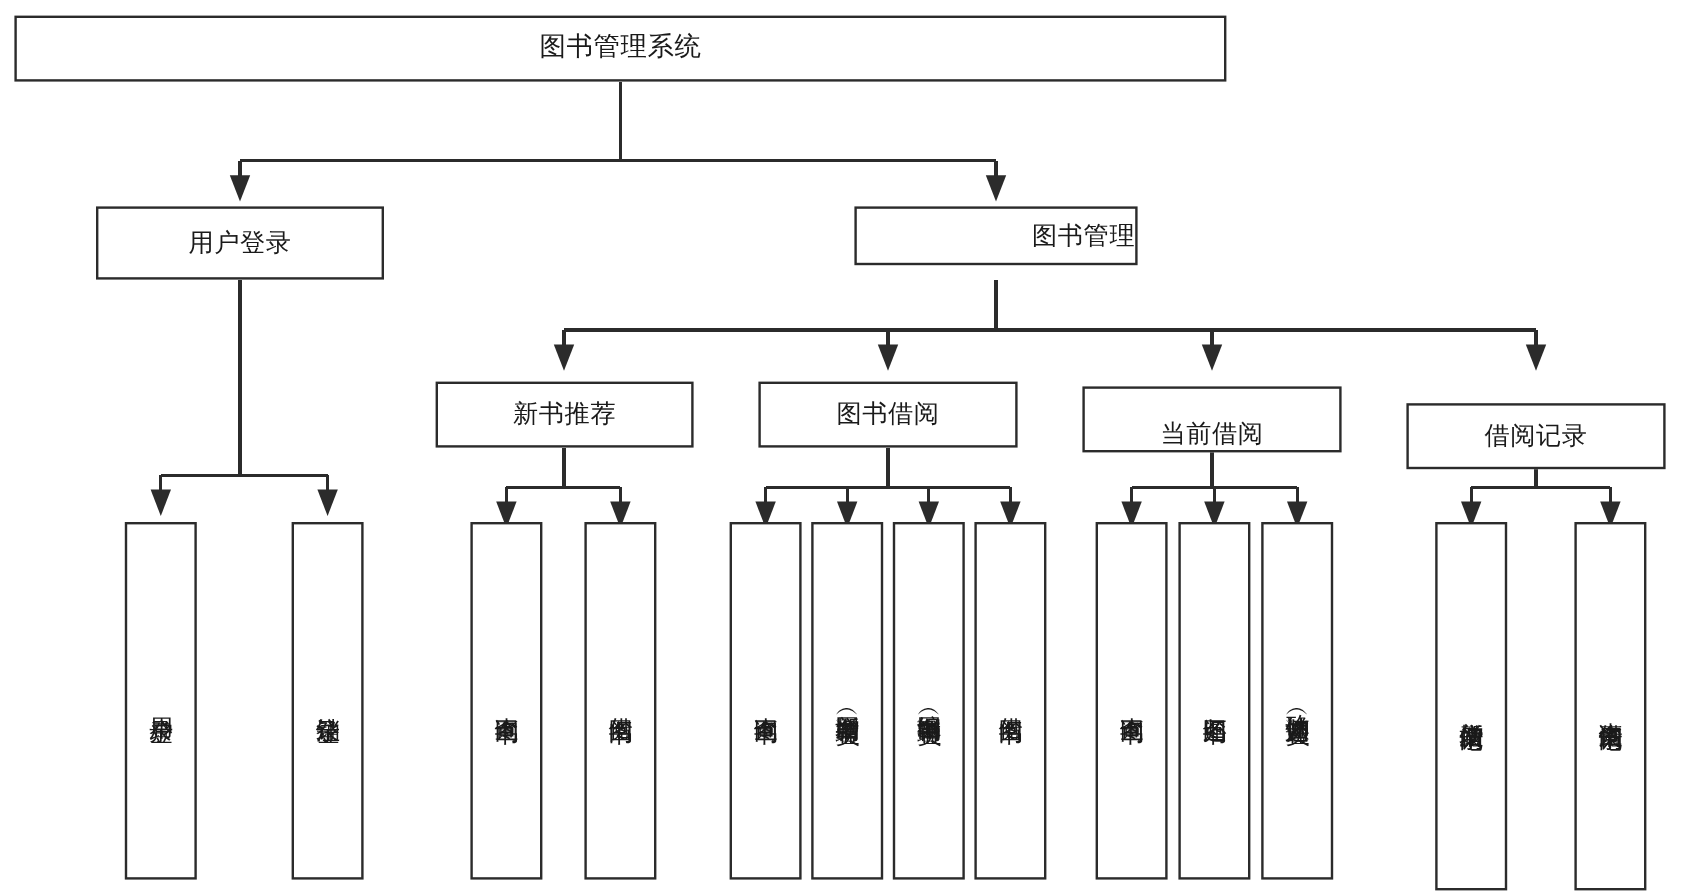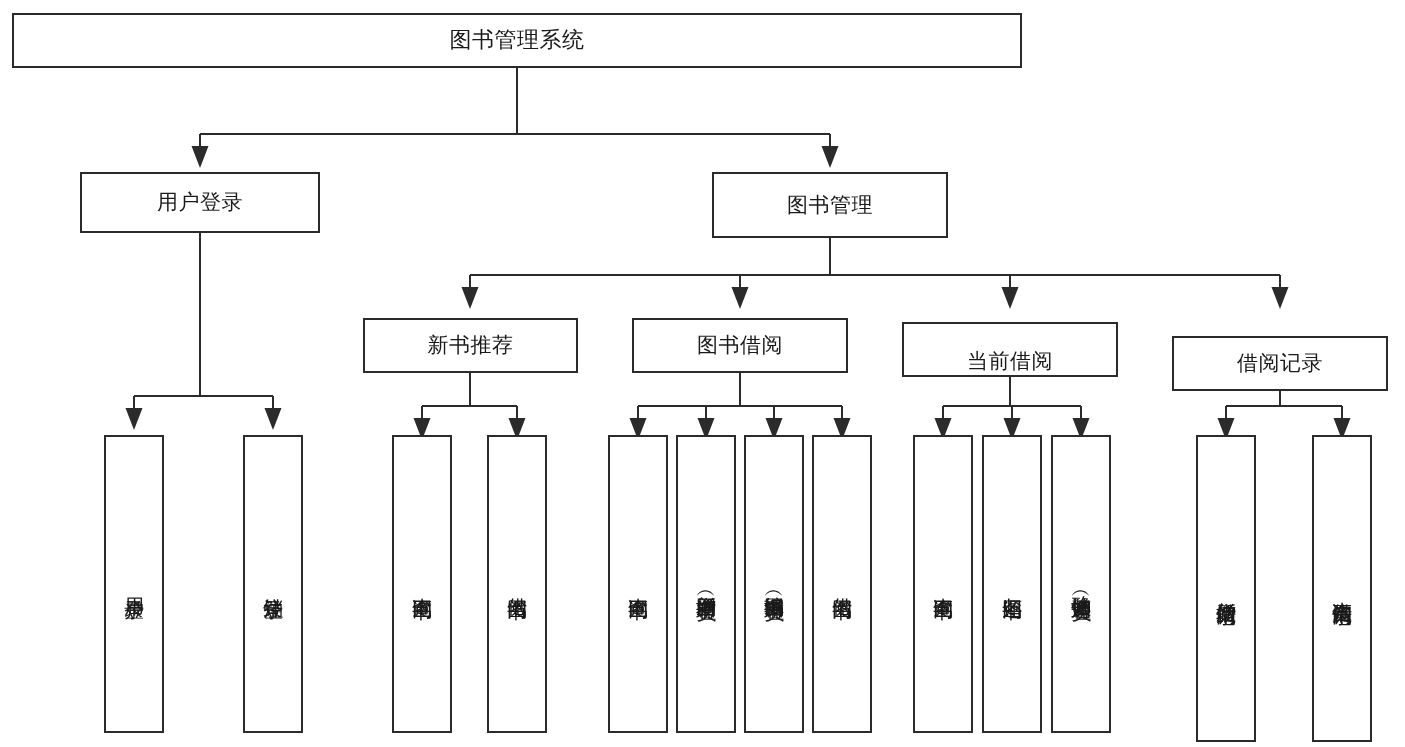--- a/index.html
+++ b/index.html
@@ -135,21 +135,21 @@
       <path d="M 1333.5 418 L 1350.5 418 L 1342 440 Z" fill="#2b2b2b"></path>
     </svg>
 
   <div id="node-layer">
       <div class="node node-h node-title" style="left: 12px; top: 13px; width: 1010px; height: 55px; border-color: rgb(43, 43, 43); background: rgb(255, 255, 255);">
         <span class="label">图书管理系统</span>
       </div>
       <div class="node node-h" style="left: 80px; top: 172px; width: 240px; height: 61px; border-color: rgb(43, 43, 43); background: rgb(255, 255, 255);">
         <span class="label">用户登录</span>
       </div>
-      <div class="node node-h" style="left: 712px; top: 172px; width: 236px; height: 66px; border-color: rgb(43, 43, 43); background: rgb(255, 255, 255);">
+      <div class="node node-h" style="left: 712px; top: 172px; width: 236px; height: 49px; border-color: rgb(43, 43, 43); background: rgb(255, 255, 255); justify-content: flex-end;">
         <span class="label">图书管理</span>
       </div>
       <div class="node node-h" style="left: 363px; top: 318px; width: 215px; height: 55px; border-color: rgb(43, 43, 43); background: rgb(255, 255, 255);">
         <span class="label">新书推荐</span>
       </div>
       <div class="node node-h" style="left: 632px; top: 318px; width: 216px; height: 55px; border-color: rgb(43, 43, 43); background: rgb(255, 255, 255);">
         <span class="label">图书借阅</span>
       </div>
       <div class="node node-h" style="left: 902px; top: 322px; width: 216px; height: 55px; border-color: rgb(43, 43, 43); background: rgb(255, 255, 255); align-items: flex-end;">
         <span class="label">当前借阅</span>

